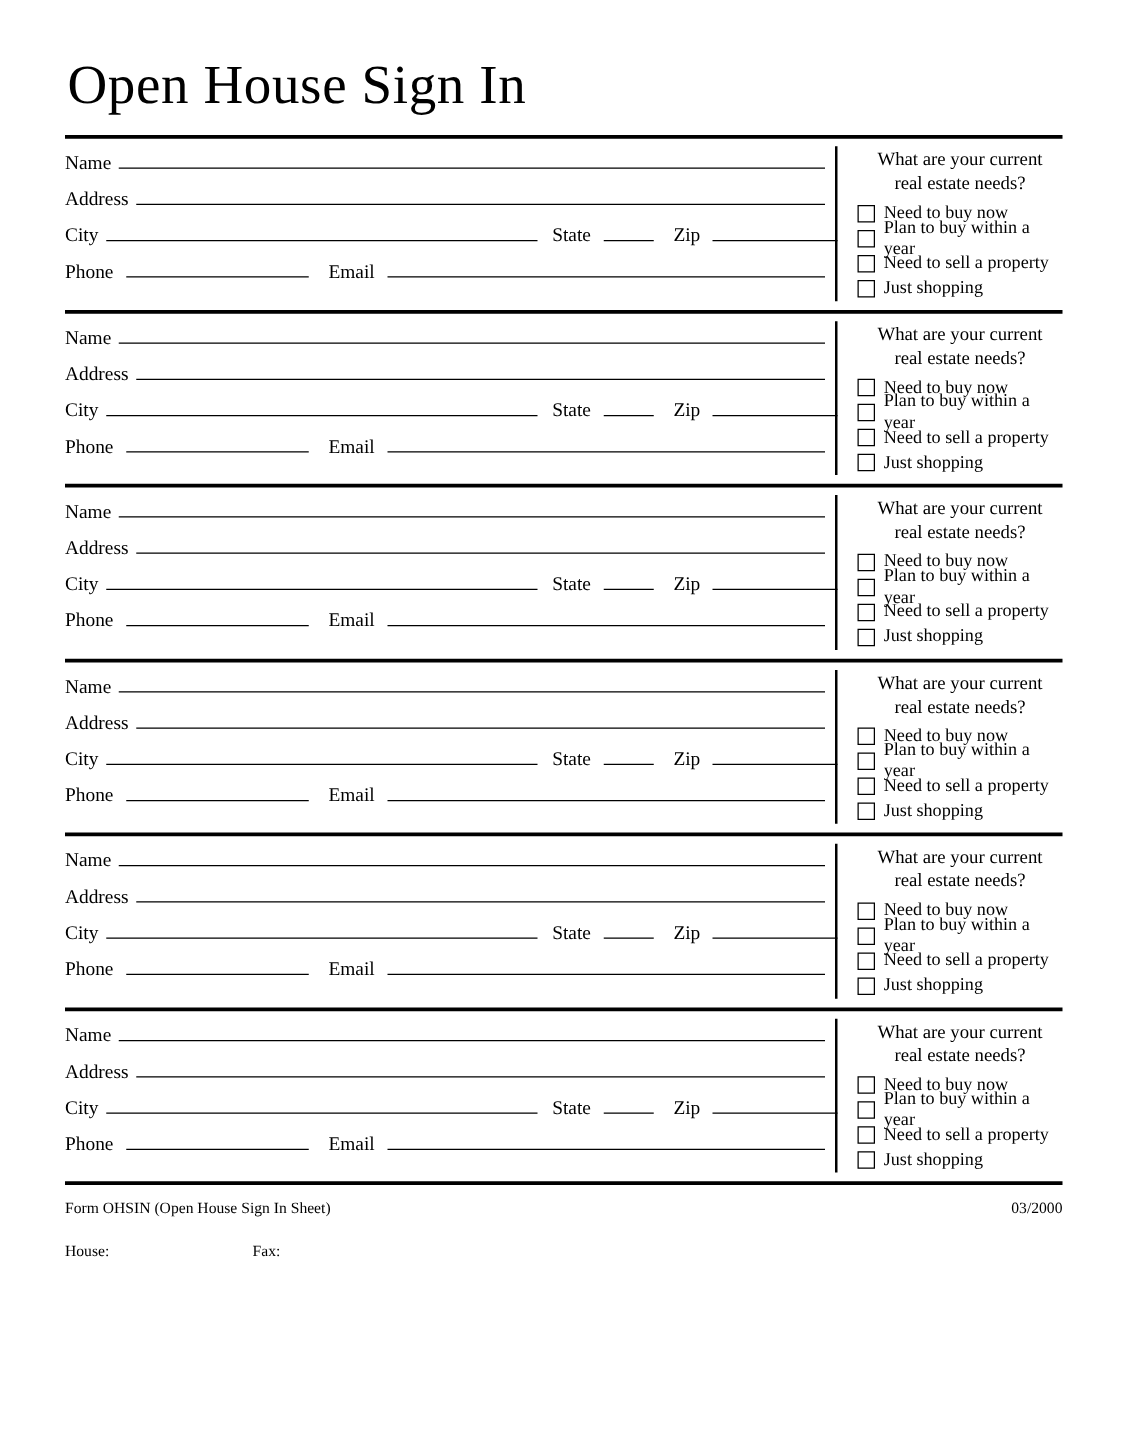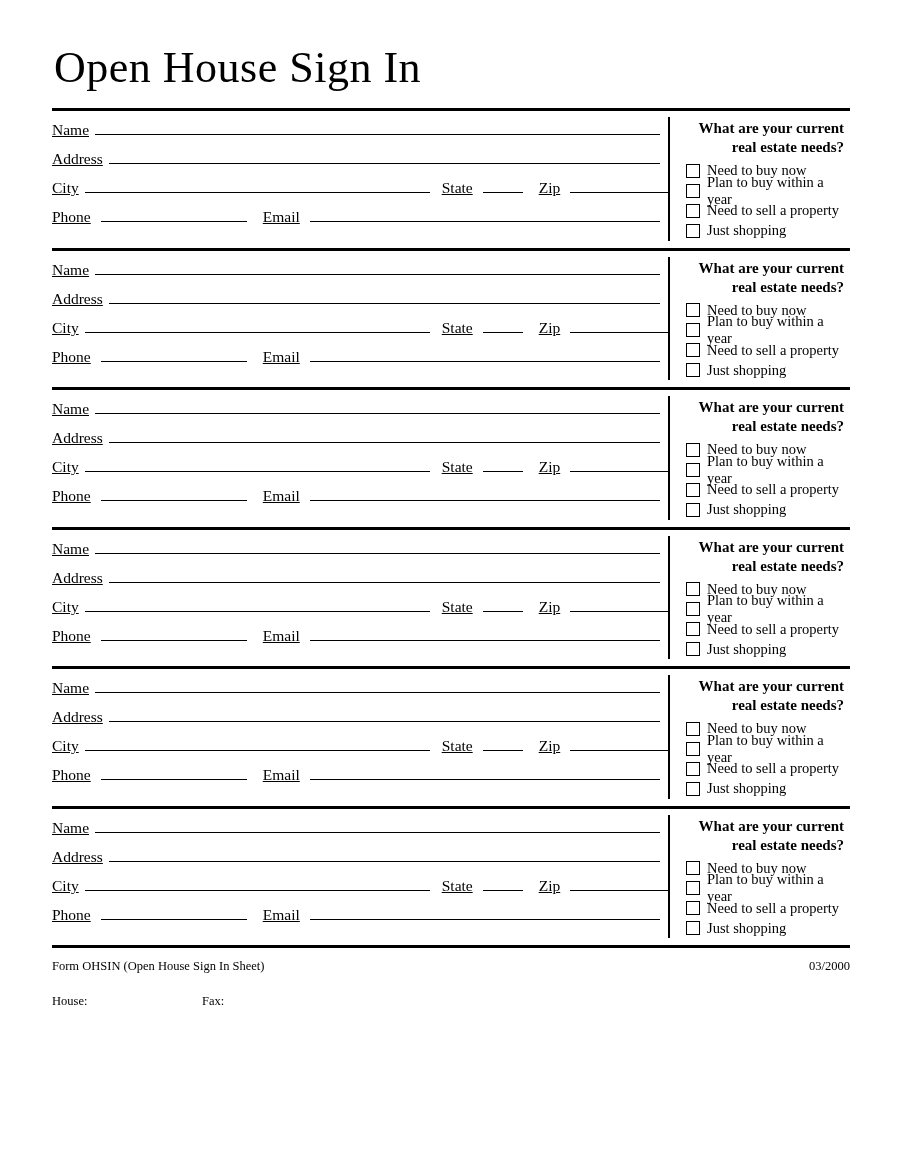--- a/index.html
+++ b/index.html
@@ -59,45 +59,43 @@
   }
   .row {
     display: flex;
     align-items: baseline;
     height: 29px;
   }
   .lbl {
     font-size: 15.5px;
     white-space: nowrap;
     padding-right: 6px;
-    text-decoration: underline;
   }
   .line {
     border-bottom: 1px solid #000;
     height: 15px;
     flex: 1 1 auto;
     margin-right: 2px;
   }
   .line.name   { flex: 1 1 auto; }
   .line.addr   { flex: 1 1 auto; }
   .line.city   { flex: 0 0 345px; }
   .line.state  { flex: 0 0 40px; margin-left: 4px; }
   .line.zip    { flex: 0 0 100px; margin-left: 4px; }
   .line.phone  { flex: 0 0 146px; margin-left: 4px; }
   .line.email  { flex: 1 1 auto; margin-left: 4px; }
   .lbl.state { padding-left: 10px; }
   .lbl.zip { padding-left: 14px; }
   .lbl.email { padding-left: 14px; }
   .needs-title {
     font-size: 15px;
-    text-align: right;
+    text-align: center;
     line-height: 1.25;
     margin: 2px 0 4px 0;
     padding: 0 6px;
-    font-weight: bold;
   }
   .opt {
     display: flex;
     align-items: center;
     height: 20px;
     font-size: 14.5px;
   }
   .cb {
     width: 12px;
     height: 12px;

